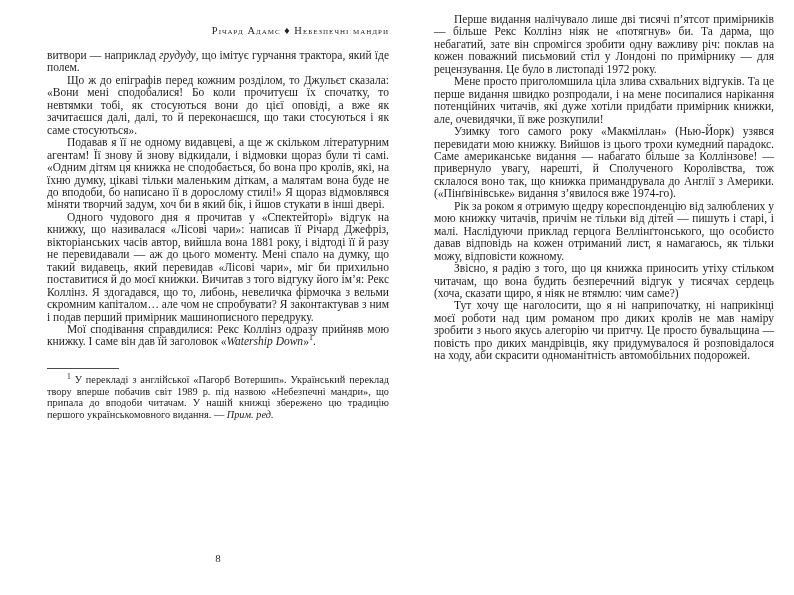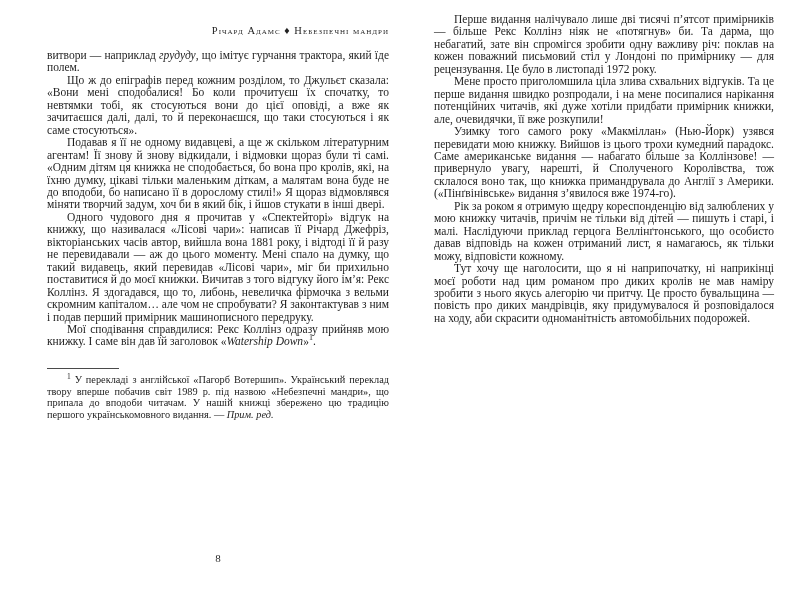--- a/index.html
+++ b/index.html
@@ -106,17 +106,18 @@
     <div class="folio">8</div>
   </div>
 
   <div class="page right">
 
     <div class="body-text">
       <p>Перше видання налічувало лише дві тисячі п’ятсот примірників — більше Рекс Коллінз ніяк не «потягнув» би. Та дарма, що небагатий, зате він спромігся зробити одну важливу річ: поклав на кожен поважний письмовий стіл у Лондоні по примірнику — для рецензування. Це було в листопаді 1972 року.</p>
       <p>Мене просто приголомшила ціла злива схвальних відгуків. Та це перше видання швидко розпродали, і на мене посипалися нарікання потенційних читачів, які дуже хотіли придбати примірник книжки, але, очевидячки, її вже розкупили!</p>
       <p>Узимку того самого року «Макміллан» (Нью-Йорк) узявся перевидати мою книжку. Вийшов із цього трохи кумедний парадокс. Саме американське видання — набагато більше за Коллінзове! — привернуло увагу, нарешті, й Сполученого Королівства, тож склалося воно так, що книжка примандрувала до Англії з Америки. («Пінґвінівське» видання з’явилося вже 1974-го).</p>
       <p>Рік за роком я отримую щедру кореспонденцію від залюблених у мою книжку читачів, причім не тільки від дітей — пишуть і старі, і малі. Наслідуючи приклад герцога Веллінґтонського, що особисто давав відповідь на кожен отриманий лист, я намагаюсь, як тільки можу, відповісти кожному.</p>
+      <p>Звісно, я радію з того, що ця книжка приносить утіху стільком читачам, що вона будить безперечний відгук у тисячах сердець (хоча, сказати щиро, я ніяк не втямлю: чим саме?)</p>
       <p>Тут хочу ще наголосити, що я ні наприпочатку, ні наприкінці моєї роботи над цим романом про диких кролів не мав наміру зробити з нього якусь алегорію чи притчу. Це просто бувальщина — повість про диких мандрівців, яку придумувалося й розповідалося на ходу, аби скрасити одноманітність автомобільних подорожей.</p>
     </div>
   </div>
 
 </div>
 
 </body></html>

